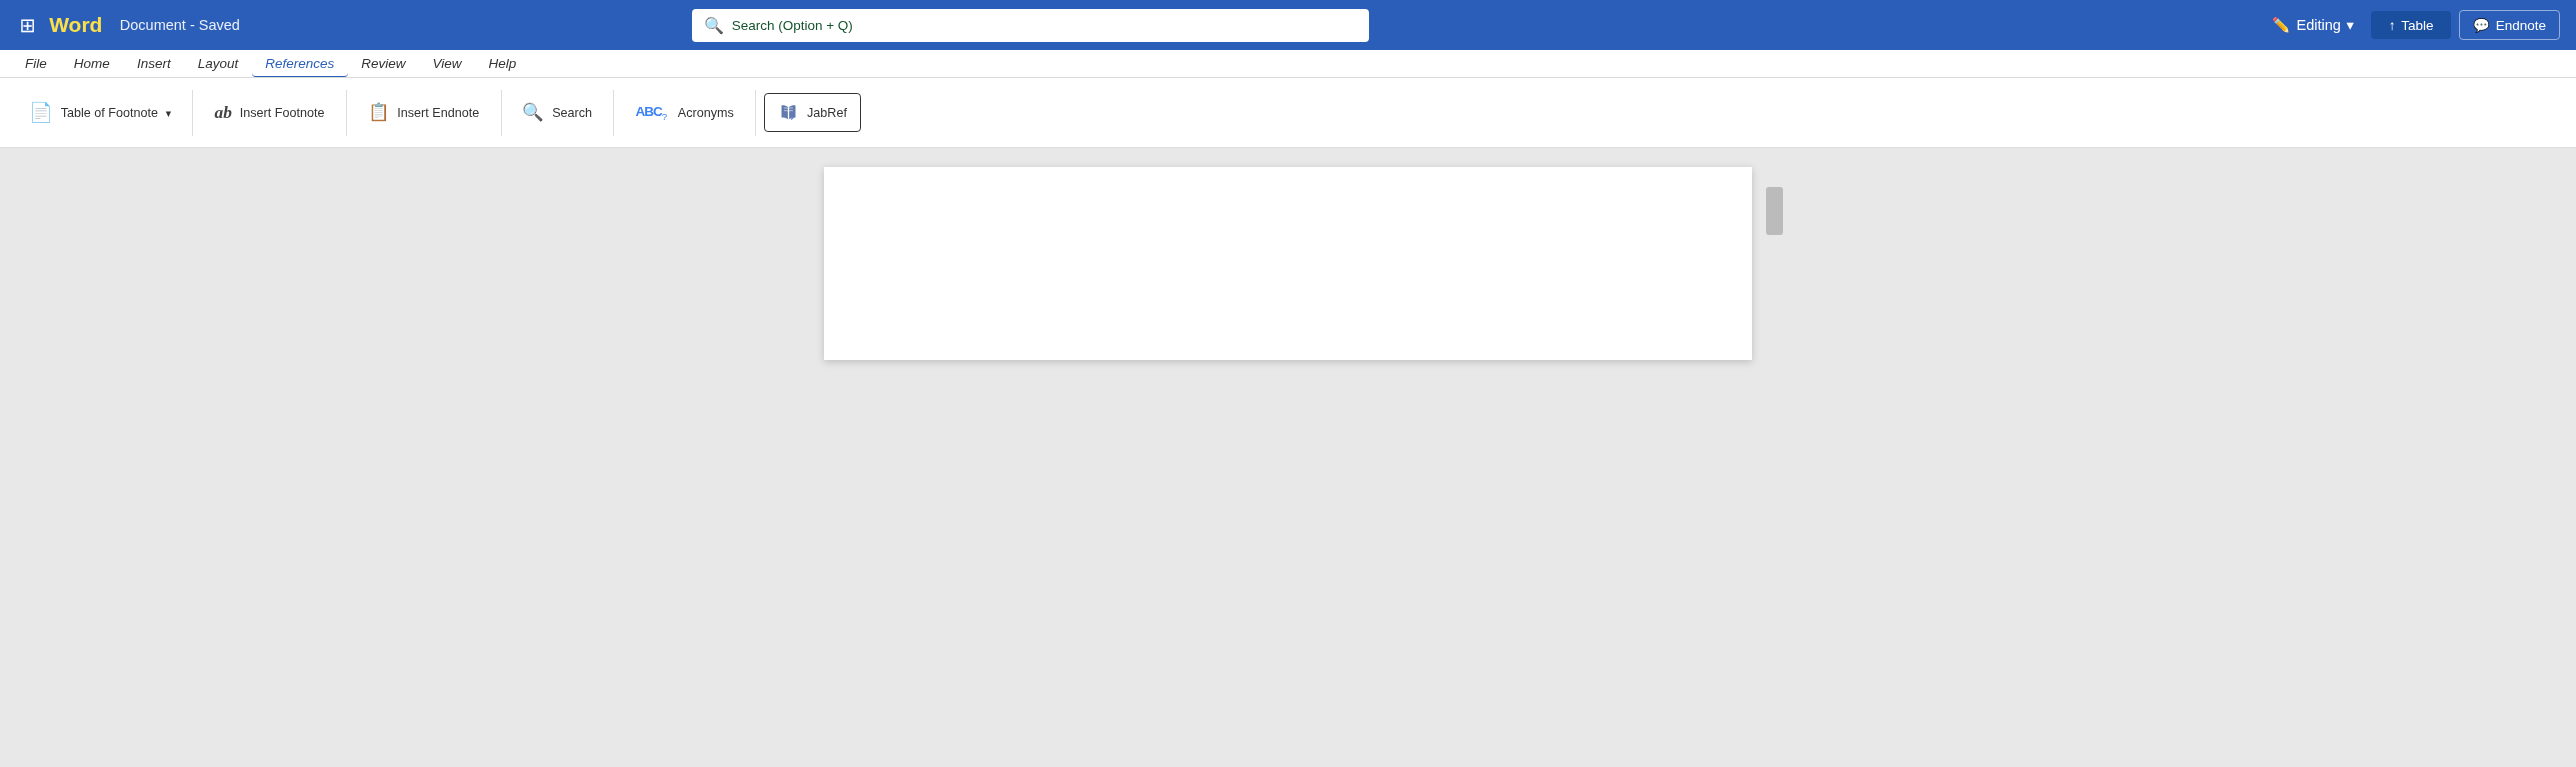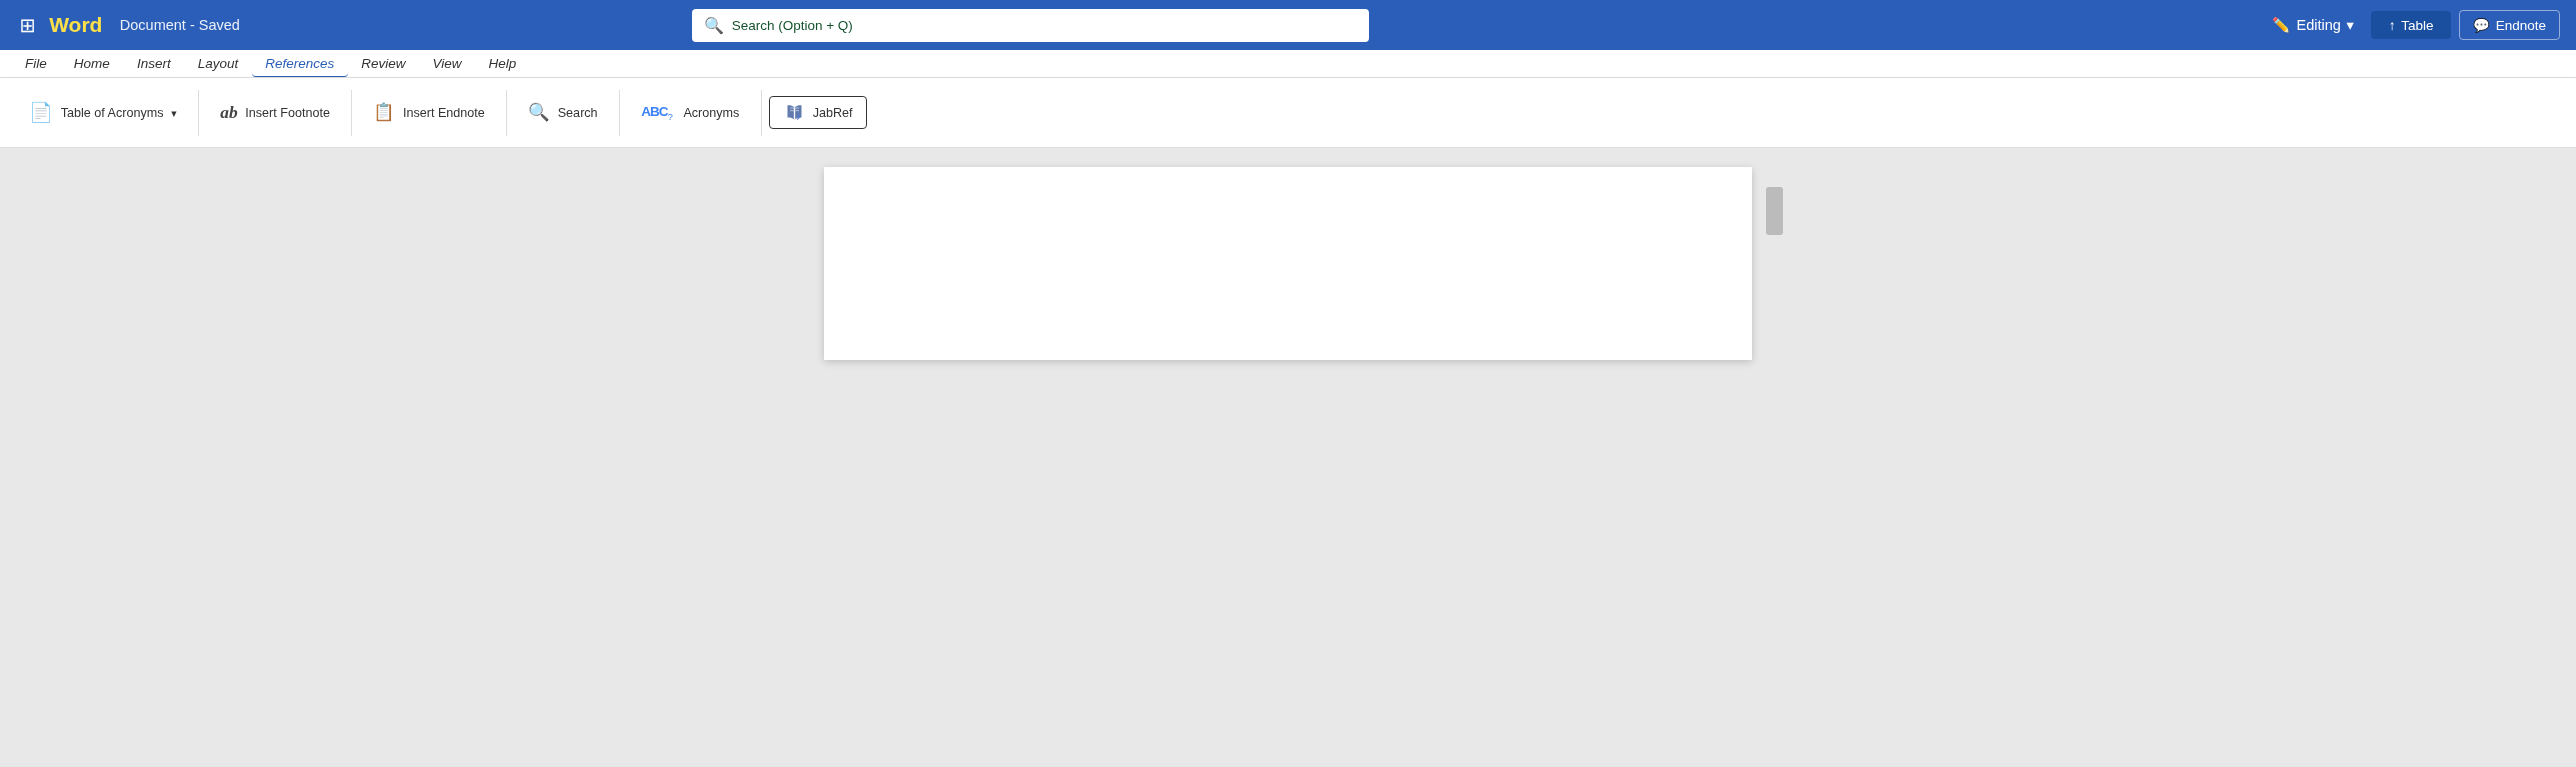--- a/index.html
+++ b/index.html
@@ -154,21 +154,21 @@
       margin: 0 3.9px;
     }
     .jabref-btn {
       display: flex;
       flex-direction: row;
       align-items: center;
       padding: 5.8px 13.5px;
       border-radius: 3.9px;
       cursor: pointer;
       gap: 7.7px;
-      height: 33px;
+      height: 39px;
       font-size: 12.6px;
       color: #333;
       border: 1.9px solid #333;
     }
 
     
     .document-area {
       background: #e8e8e8;
       flex: 1;
       display: flex;
@@ -237,21 +237,21 @@
   <div class="menu-item active">References</div>
   <div class="menu-item">Review</div>
   <div class="menu-item">View</div>
   <div class="menu-item">Help</div>
 </div>
 
 <div class="ribbon">
 
   <div class="ribbon-item-inline">
     <span style="font-size:19.3px;">📄</span>
-    <span style="font-size:12.6px;">Table of Acronyms</span>
+    <span style="font-size:12.6px;">Table of Footnote</span>
     <span style="font-size:10.6px;">▾</span>
   </div>
 
   <div class="ribbon-separator"></div>
 
   <div class="ribbon-item-inline">
     <span style="font-size:17.4px;font-style:italic;font-weight:bold;font-family:serif;color:#444;">ab</span>
     <span style="font-size:12.6px;">Insert Footnote</span>
   </div>
 

